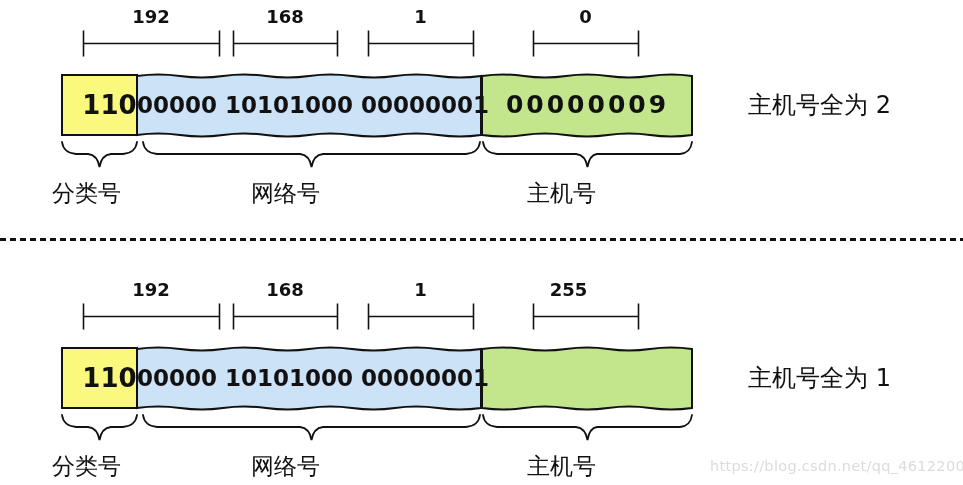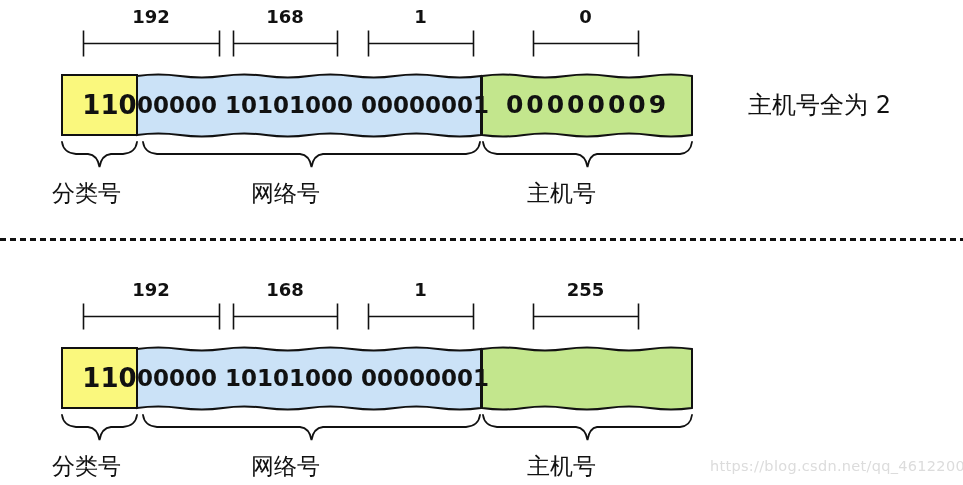--- a/index.html
+++ b/index.html
@@ -120,26 +120,27 @@
       <path class="boxline" d="M137,76 q21,-3 43,0 t43,0 t43,0 t43,0 t43,0 t43,0 t43,0 t43,0 L481,135 q-21,3 -43,0 t-43,0 t-43,0 t-43,0 t-43,0 t-43,0 t-43,0 t-43,0 Z" fill="#cbe2f7"></path>
       <path class="boxline" d="M482,76 q21,-3 42,0 t42,0 t42,0 t42,0 t42,0 L692,135 q-21,3 -42,0 t-42,0 t-42,0 t-42,0 t-42,0 Z" fill="#c3e68d"></path>
       <path class="brace" d="M62,142 Q63.5,153 76,154 L88,154 Q97.5,155 99.5,167 Q101.5,155 111,154 L123,154 Q135.5,153 137,142"></path>
       <path class="brace" d="M143,142 Q144.5,153 157,154 L300,154 Q309.5,155 311.5,167 Q313.5,155 323,154 L466,154 Q478.5,153 480,142"></path>
       <path class="brace" d="M483,142 Q484.5,153 497,154 L576,154 Q585.5,155 587.5,167 Q589.5,155 597,154 L680,154 Q690.5,153 692,142"></path>
     </svg>
 
     <span class="octet" style="left:83px;width:136px">192</span>
     <span class="octet" style="left:233px;width:104px">168</span>
     <span class="octet" style="left:368px;width:105px">1</span>
-    <span class="octet" style="left:533px;width:105px">255</span>
+    <span class="octet" style="left:516px;width:105px">255</span>
 
     <span class="bits class-bits">110</span>
     <span class="bits network-bits">00000 10101000 00000001</span>
 
     <span class="field-label" style="left:52px;width:96px">分类号</span>
     <span class="field-label" style="left:251px;width:120px">网络号</span>
     <span class="field-label" style="left:527px;width:120px">主机号</span>
 
+    <span class="note">主机号全为 1</span>
   </section>
 
   <div class="watermark">https://blog.csdn.net/qq_46122005</div>
 
 </div>
 
 </body></html>

